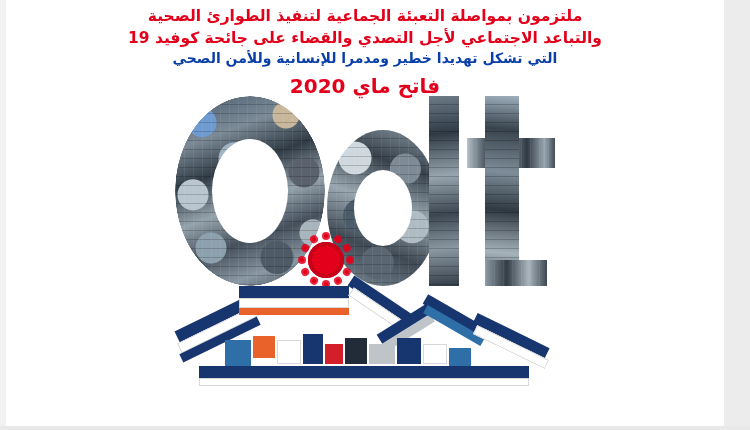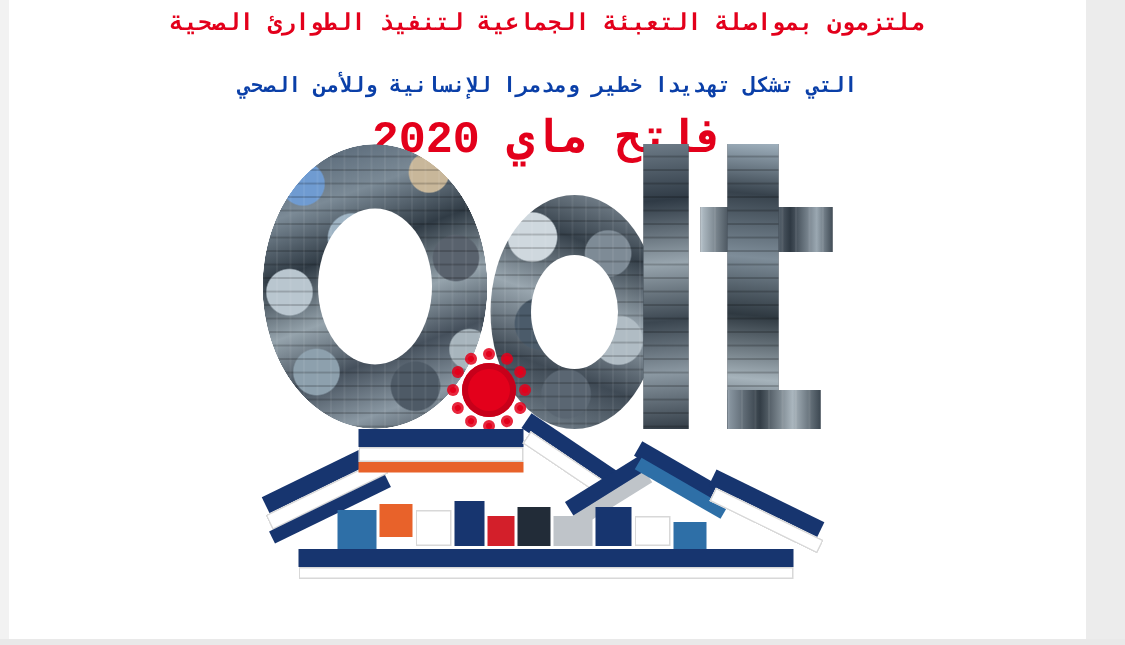--- a/index.html
+++ b/index.html
@@ -13,21 +13,20 @@
     overflow: hidden;
     font-family: "DejaVu Sans", sans-serif;
   }
 
   
   #page {
     position: relative;
     width: 750px;
     height: 430px;
     background: #ffffff;
-    font-family: Liberation Mono, monospace;
   }
   .side-gutter {
     position: absolute;
     top: 0;
     height: 430px;
     background: #f2f2f2;
   }
   .side-gutter.left  { left: 0;   width: 6px; }
   .side-gutter.right { right: 0;  width: 26px; background:#ececec; }
   .bottom-bar {
@@ -68,21 +67,21 @@
   .date-line {
     position: absolute;
     top: 74px;
     left: 50%;
     transform: translateX(-50%);
     width: 420px;
     text-align: center;
     direction: rtl;
     color: #e3001b;
     font-weight: bold;
-    font-size: 30px;
+    font-size: 20px;
     letter-spacing: 0.5px;
   }
 
   
   #logo-wrap {
     position: absolute;
     top: 96px;
     left: 50%;
     transform: translateX(-50%);
     width: 380px;
@@ -285,20 +284,21 @@
 <body>
 
 <div id="page">
 
   <div class="side-gutter left"></div>
   <div class="side-gutter right"></div>
 
   <div id="poster">
 
     <div class="headline l1">ملتزمون بمواصلة التعبئة الجماعية لتنفيذ الطوارئ الصحية</div>
+    <div class="headline l2">والتباعد الاجتماعي لأجل التصدي والقضاء على جائحة كوفيد 19</div>
     <div class="headline l3">التي تشكل تهديدا خطير ومدمرا للإنسانية وللأمن الصحي</div>
 
     <div class="date-line">فاتح ماي 2020</div>
 
     <div id="logo-wrap">
       <div class="glyph o"></div>
       <div class="glyph d">
         <div class="bowl"></div>
         <div class="stem"></div>
       </div>

